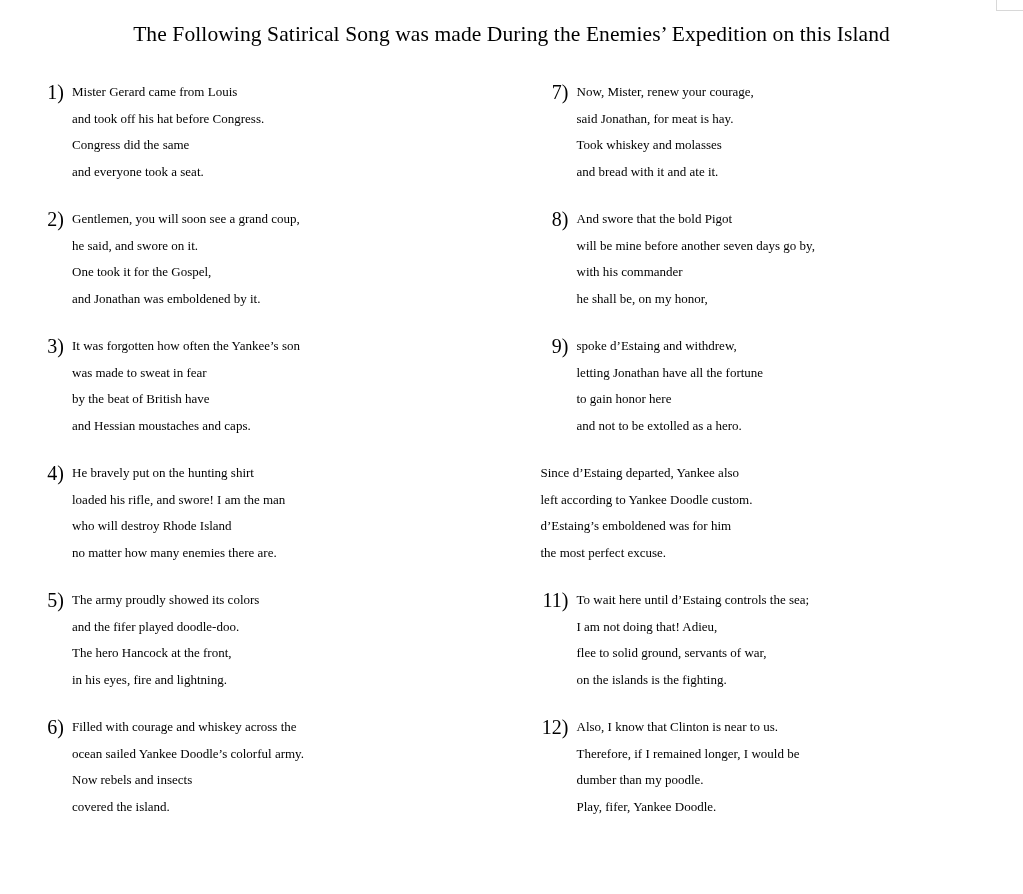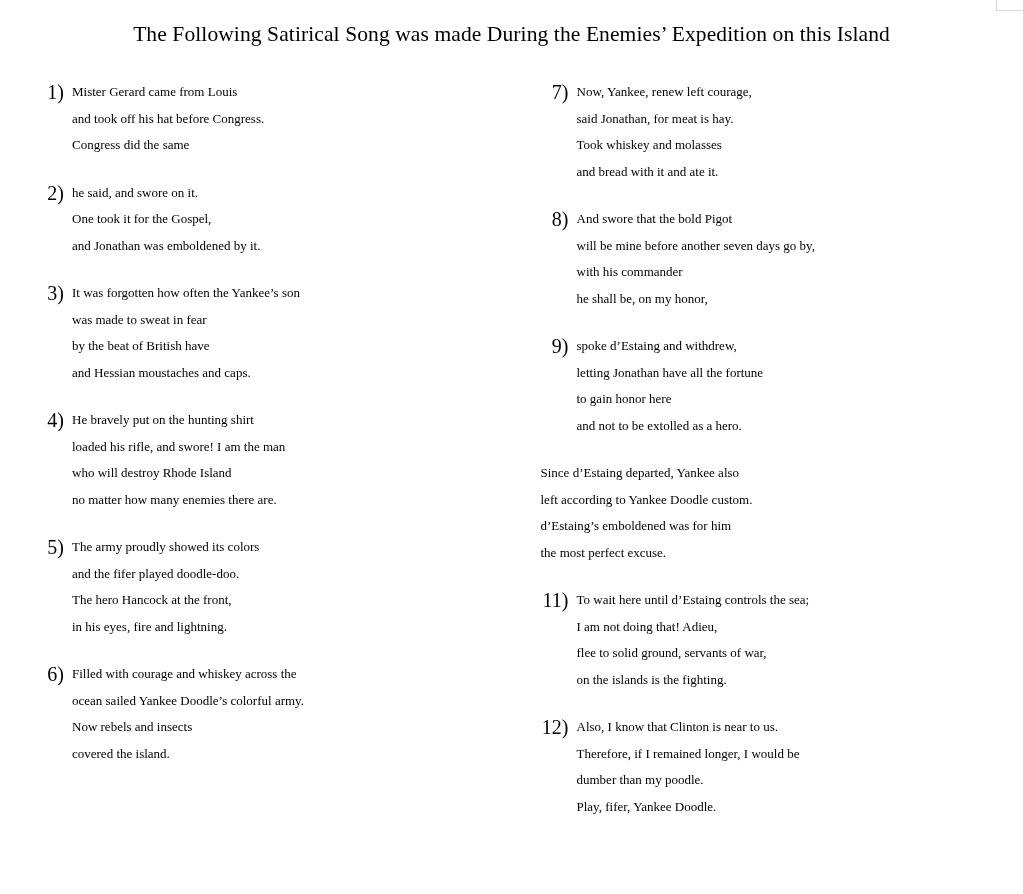--- a/index.html
+++ b/index.html
@@ -90,26 +90,28 @@
   <div class="columns">
 
     <div class="col col-left">
 
       <div class="verse">
         <div class="verse-num">1)</div>
         <div class="verse-lines">
           <div class="verse-line">Mister Gerard came from Louis</div>
           <div class="verse-line">and took off his hat before Congress.</div>
           <div class="verse-line">Congress did the same</div>
+          <div class="verse-line">and everyone took a seat.</div>
         </div>
       </div>
 
       <div class="verse">
         <div class="verse-num">2)</div>
         <div class="verse-lines">
+          <div class="verse-line">Gentlemen, you will soon see a grand coup,</div>
           <div class="verse-line">he said, and swore on it.</div>
           <div class="verse-line">One took it for the Gospel,</div>
           <div class="verse-line">and Jonathan was emboldened by it.</div>
         </div>
       </div>
 
       <div class="verse">
         <div class="verse-num">3)</div>
         <div class="verse-lines">
           <div class="verse-line">It was forgotten how often the Yankee’s son</div>
@@ -149,21 +151,21 @@
         </div>
       </div>
 
     </div>
 
     <div class="col col-right">
 
       <div class="verse">
         <div class="verse-num">7)</div>
         <div class="verse-lines">
-          <div class="verse-line">Now, Yankee, renew left courage,</div>
+          <div class="verse-line">Now, Mister, renew your courage,</div>
           <div class="verse-line">said Jonathan, for meat is hay.</div>
           <div class="verse-line">Took whiskey and molasses</div>
           <div class="verse-line">and bread with it and ate it.</div>
         </div>
       </div>
 
       <div class="verse">
         <div class="verse-num">8)</div>
         <div class="verse-lines">
           <div class="verse-line">And swore that the bold Pigot</div>

